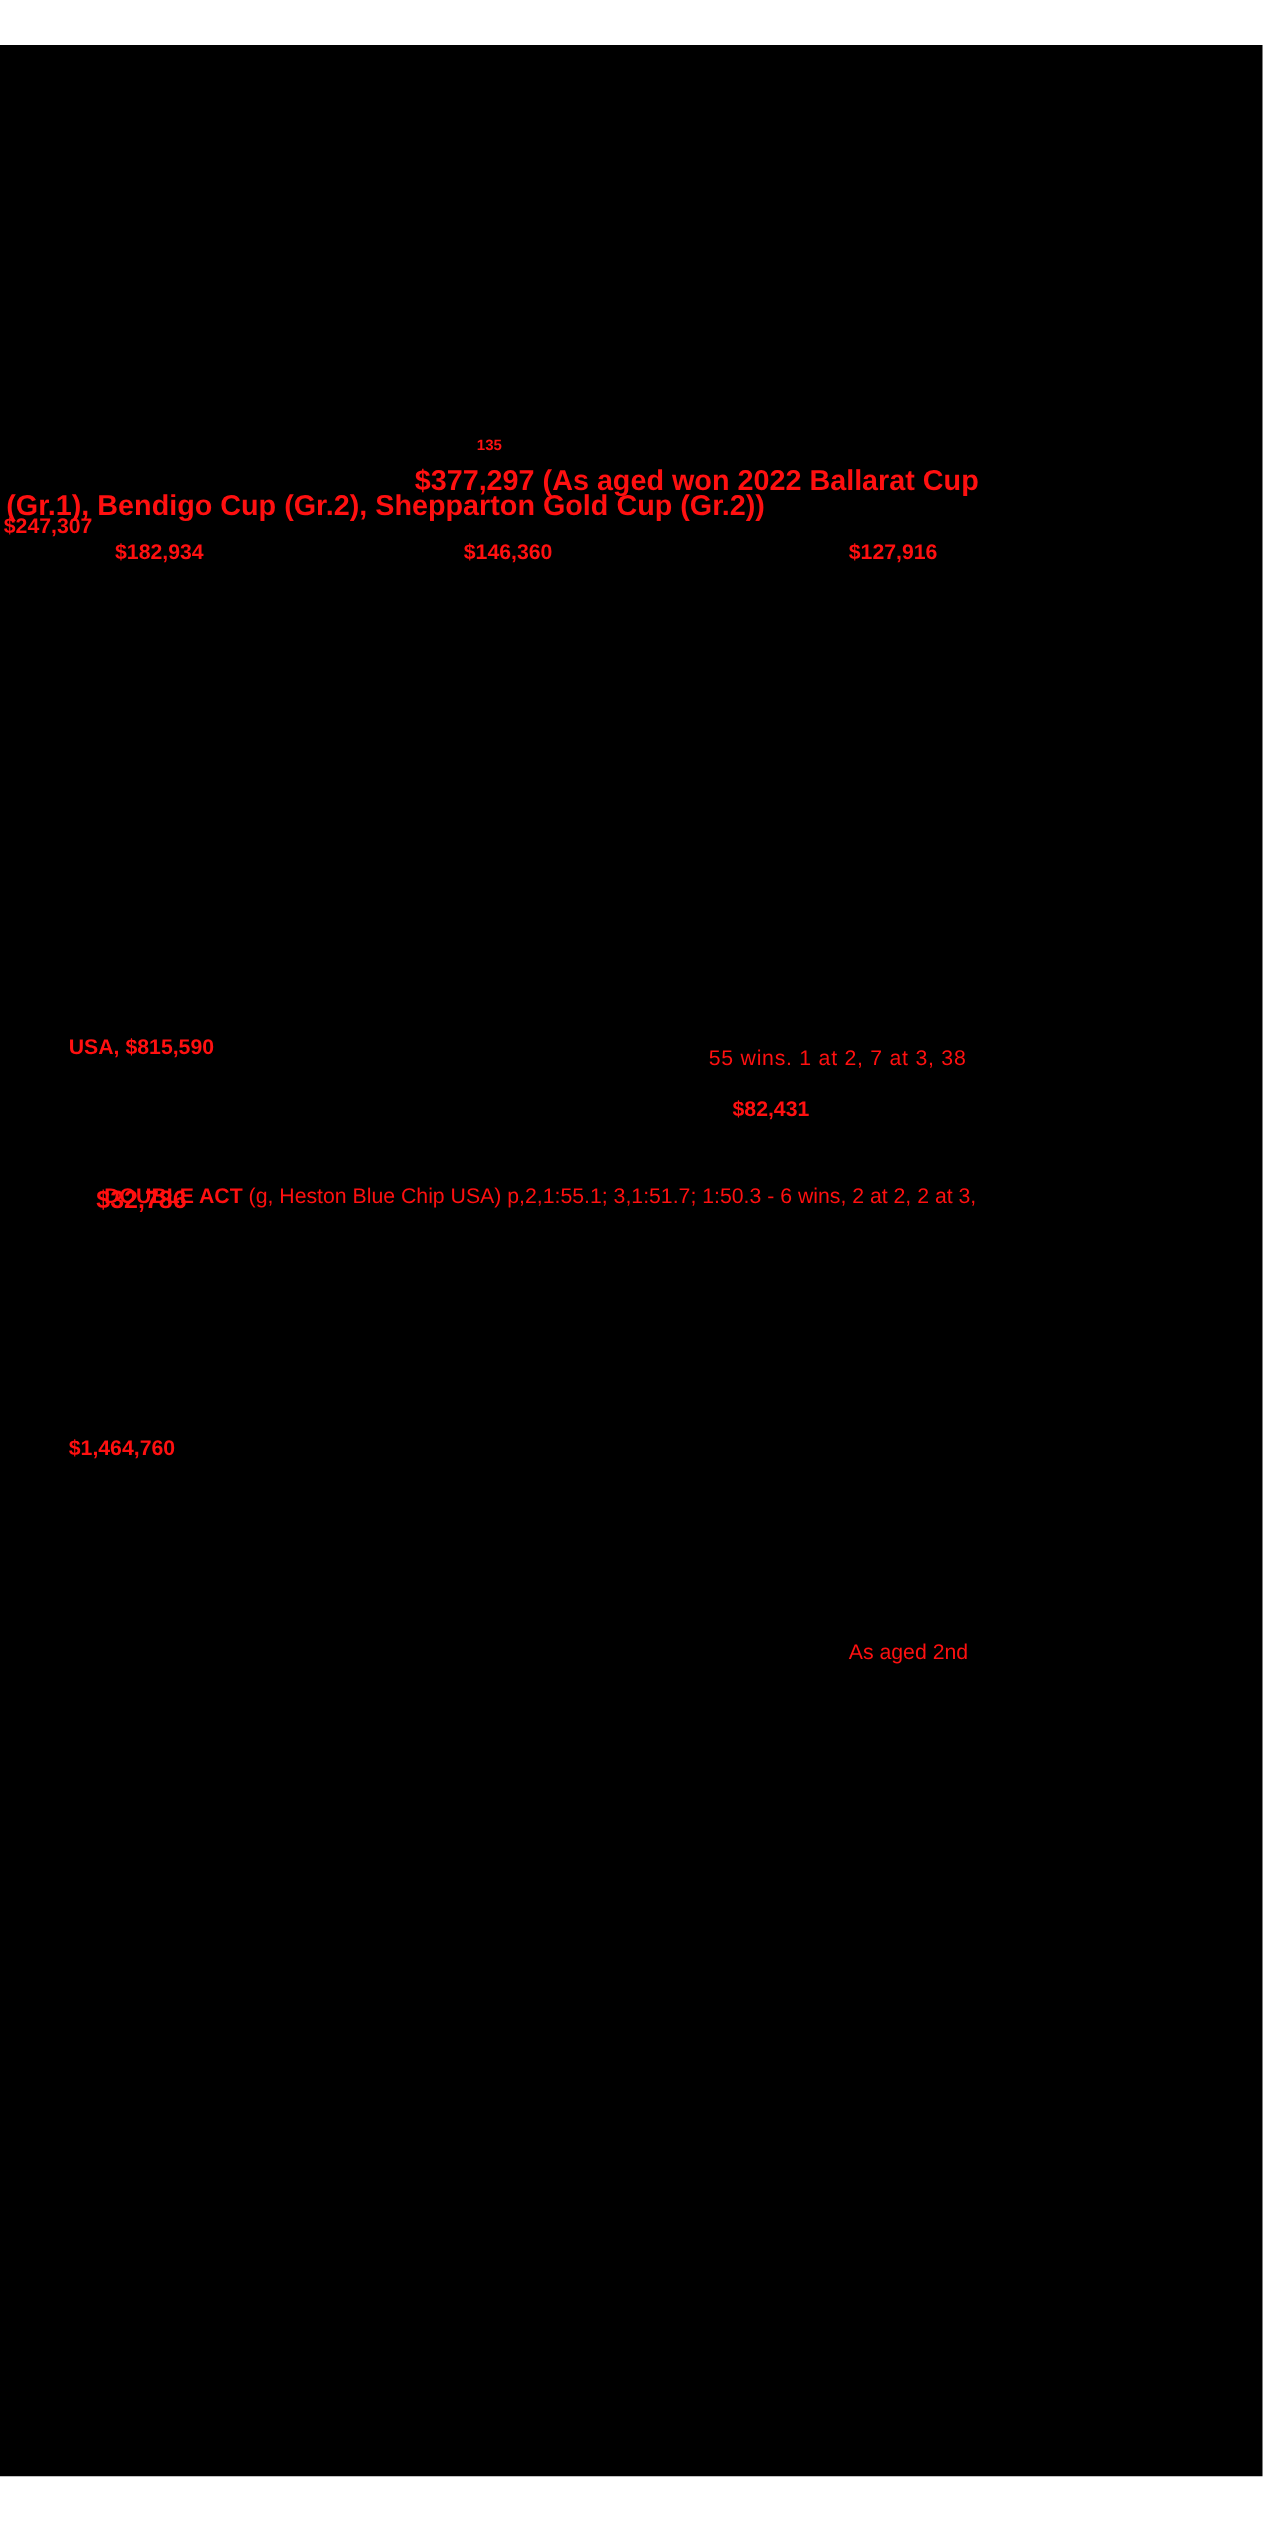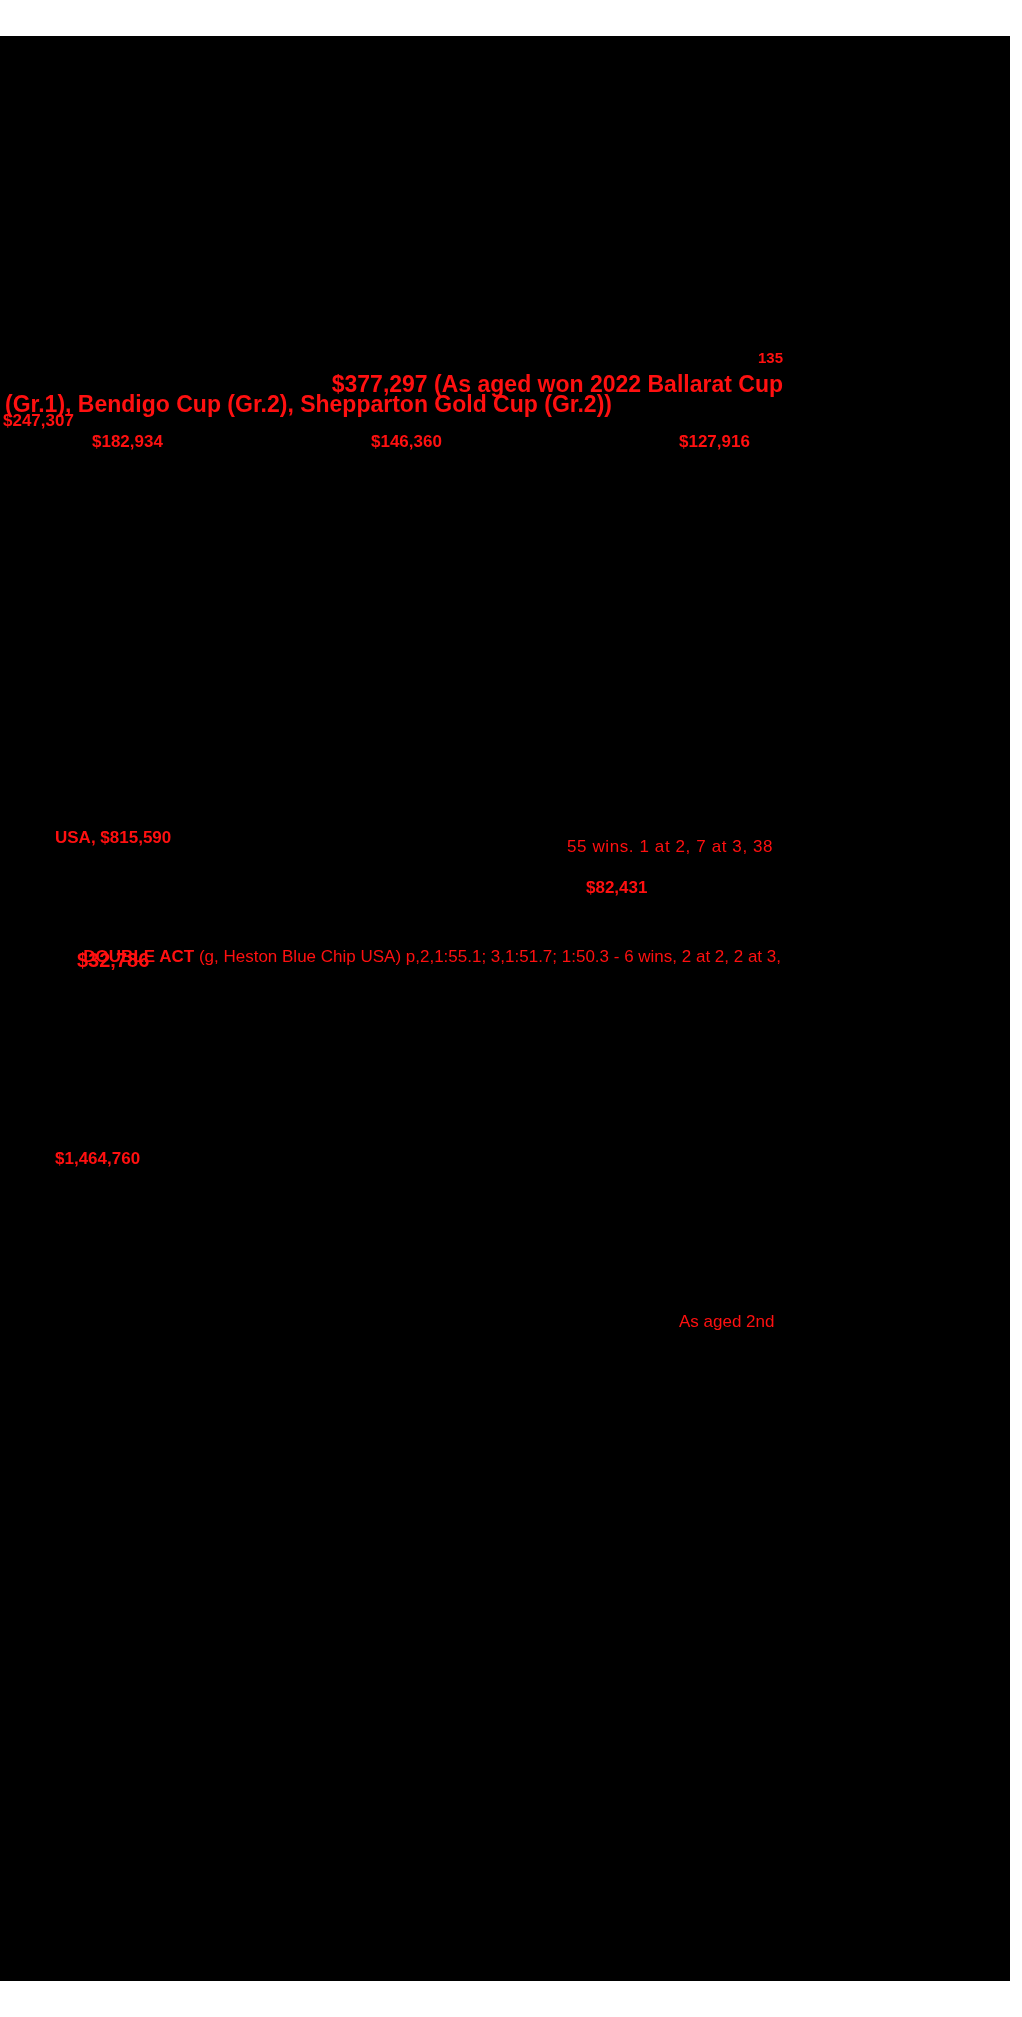--- a/index.html
+++ b/index.html
@@ -35,21 +35,21 @@
   .b { font-weight: bold; }
   .r { text-align: right; }
   .just { text-align: justify; text-align-last: justify; }
 </style>
 </head>
 <body>
 
 <div id="page">
   <div id="sheet">
 
-    <div class="txt b r" style="left:0px; top:314px; width:783px; font-size:15px;">135</div>
+    <div class="txt b r" style="left:0px; top:314px; width:783px; font-size:12px;text-align:center;">135</div>
 
     <div class="txt b r" style="left:0px; top:336px; width:783px; font-size:23px;">$377,297 (As aged won 2022 Ballarat Cup</div>
 
     <div class="txt b just" style="left:5px; top:356px; width:500px; font-size:23px;">(Gr.1), Bendigo Cup (Gr.2), Shepparton Gold Cup (Gr.2))</div>
 
     <div class="txt b" style="left:3px; top:375px; font-size:17px;">$247,307</div>
 
     <div class="txt b" style="left:92px; top:396px; font-size:17px;">$182,934</div>
 
     <div class="txt b" style="left:371px; top:396px; font-size:17px;">$146,360</div>

